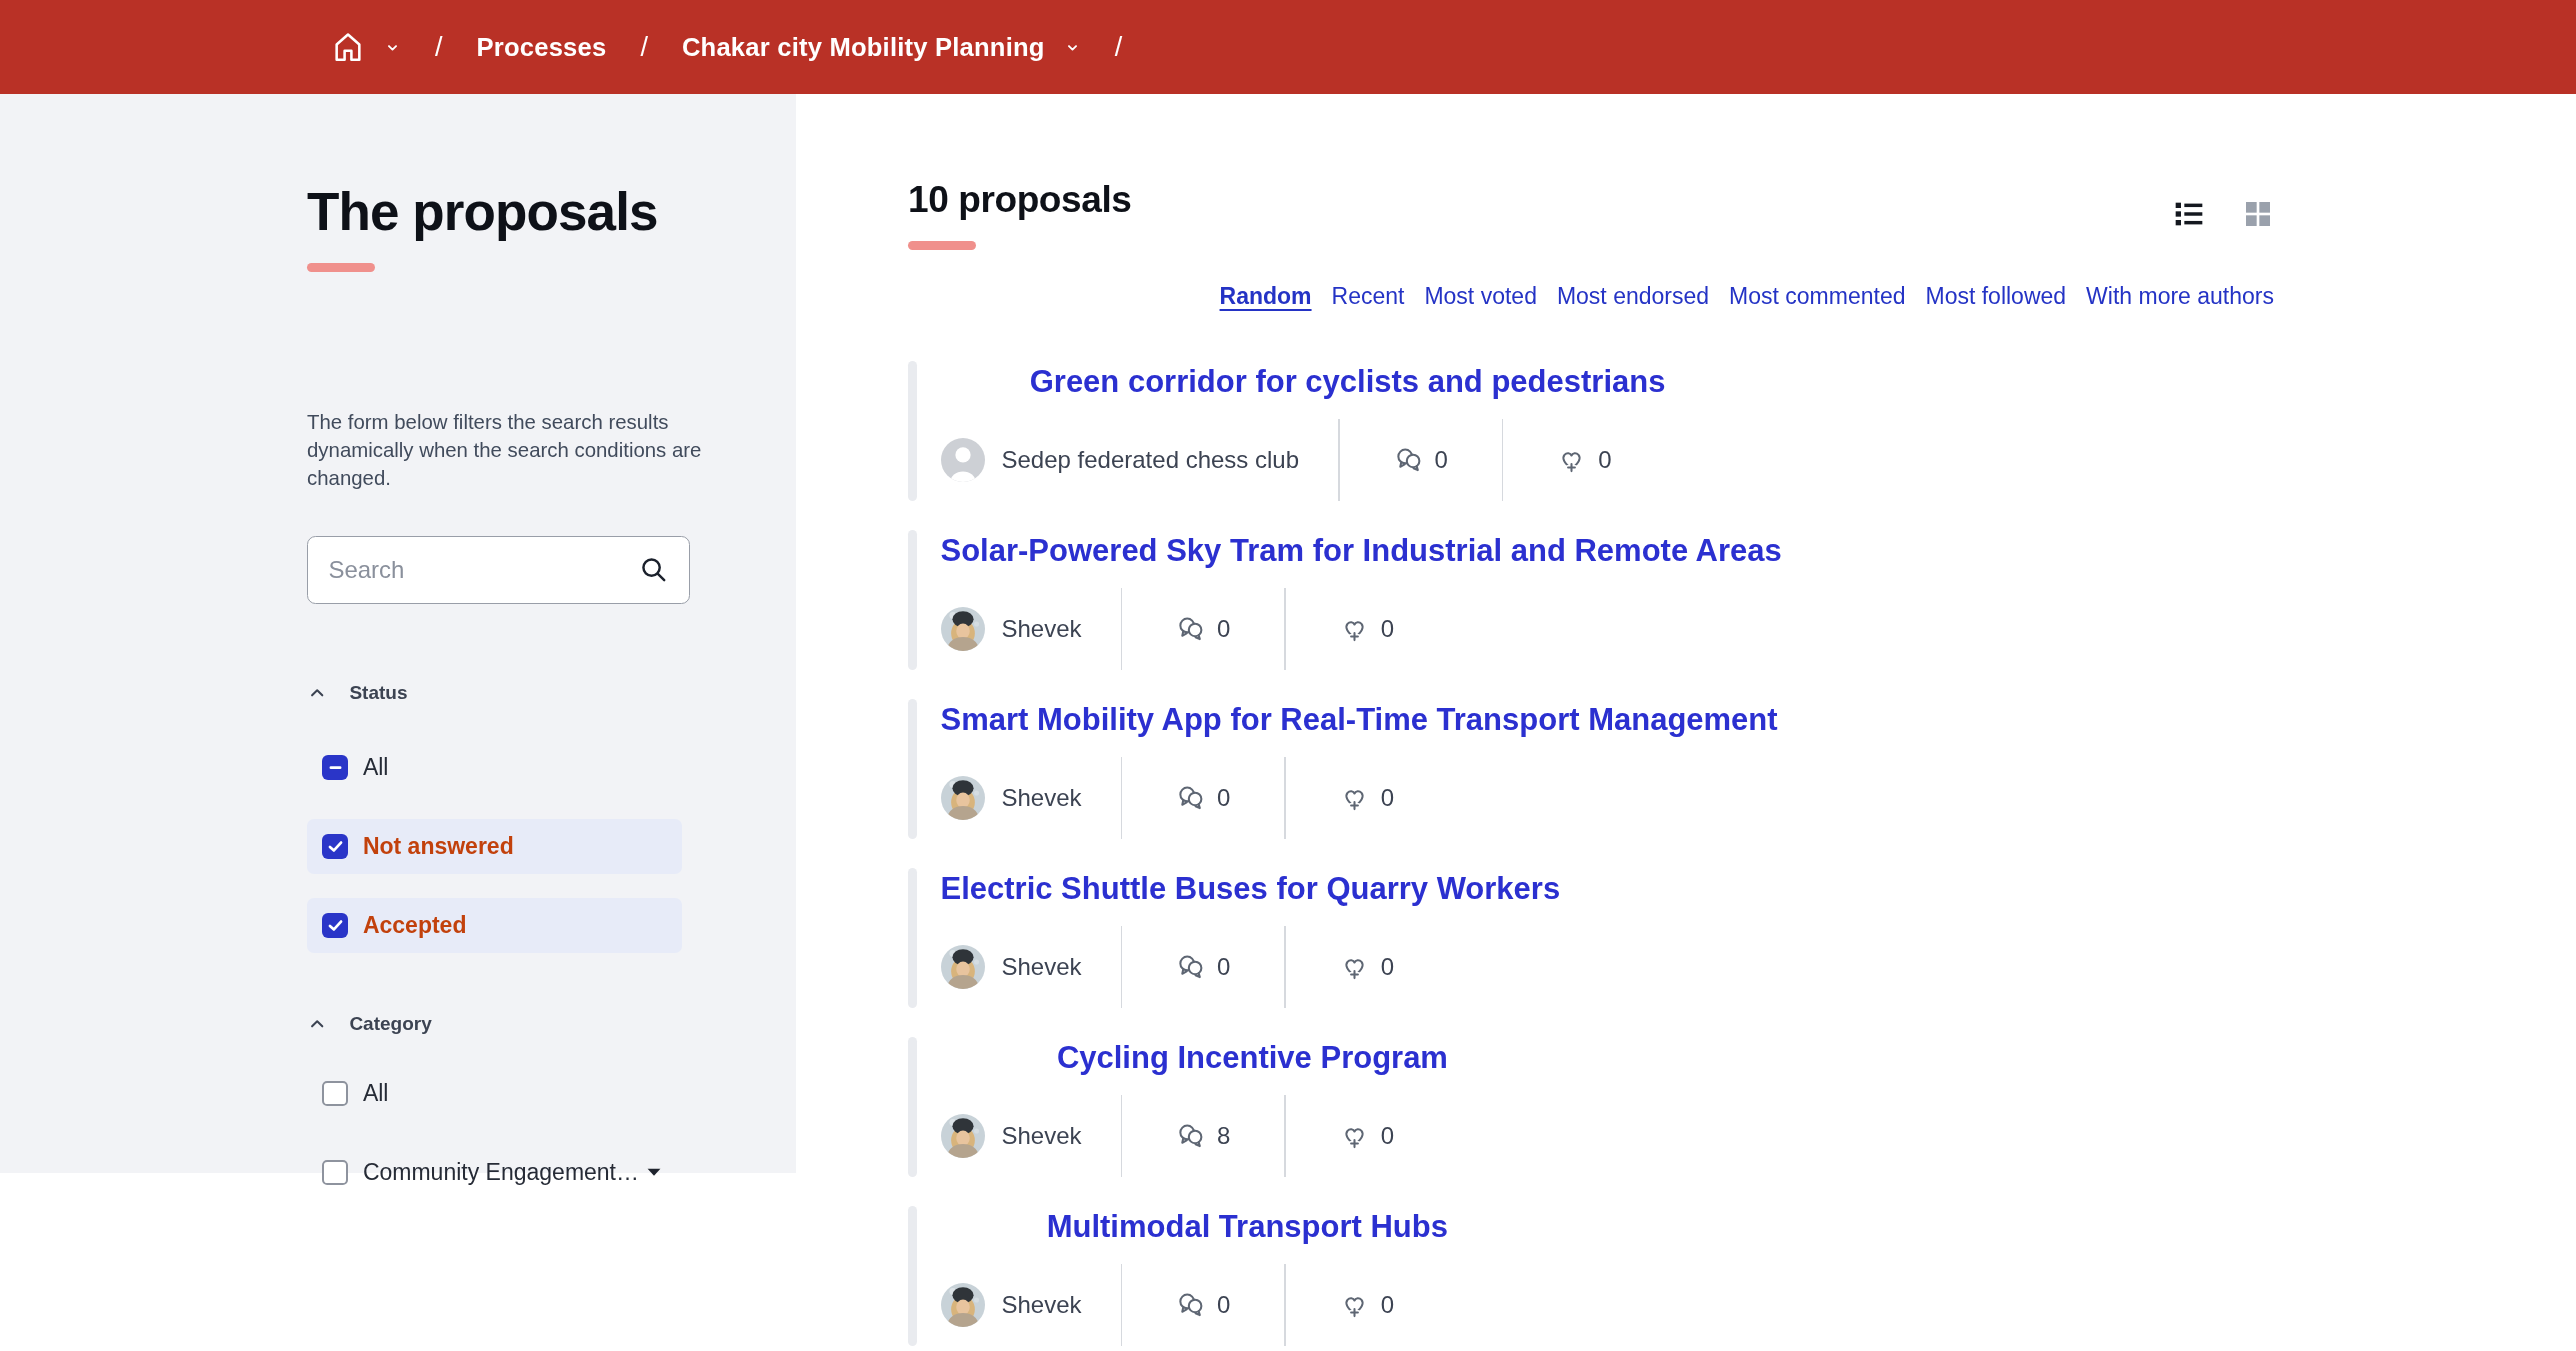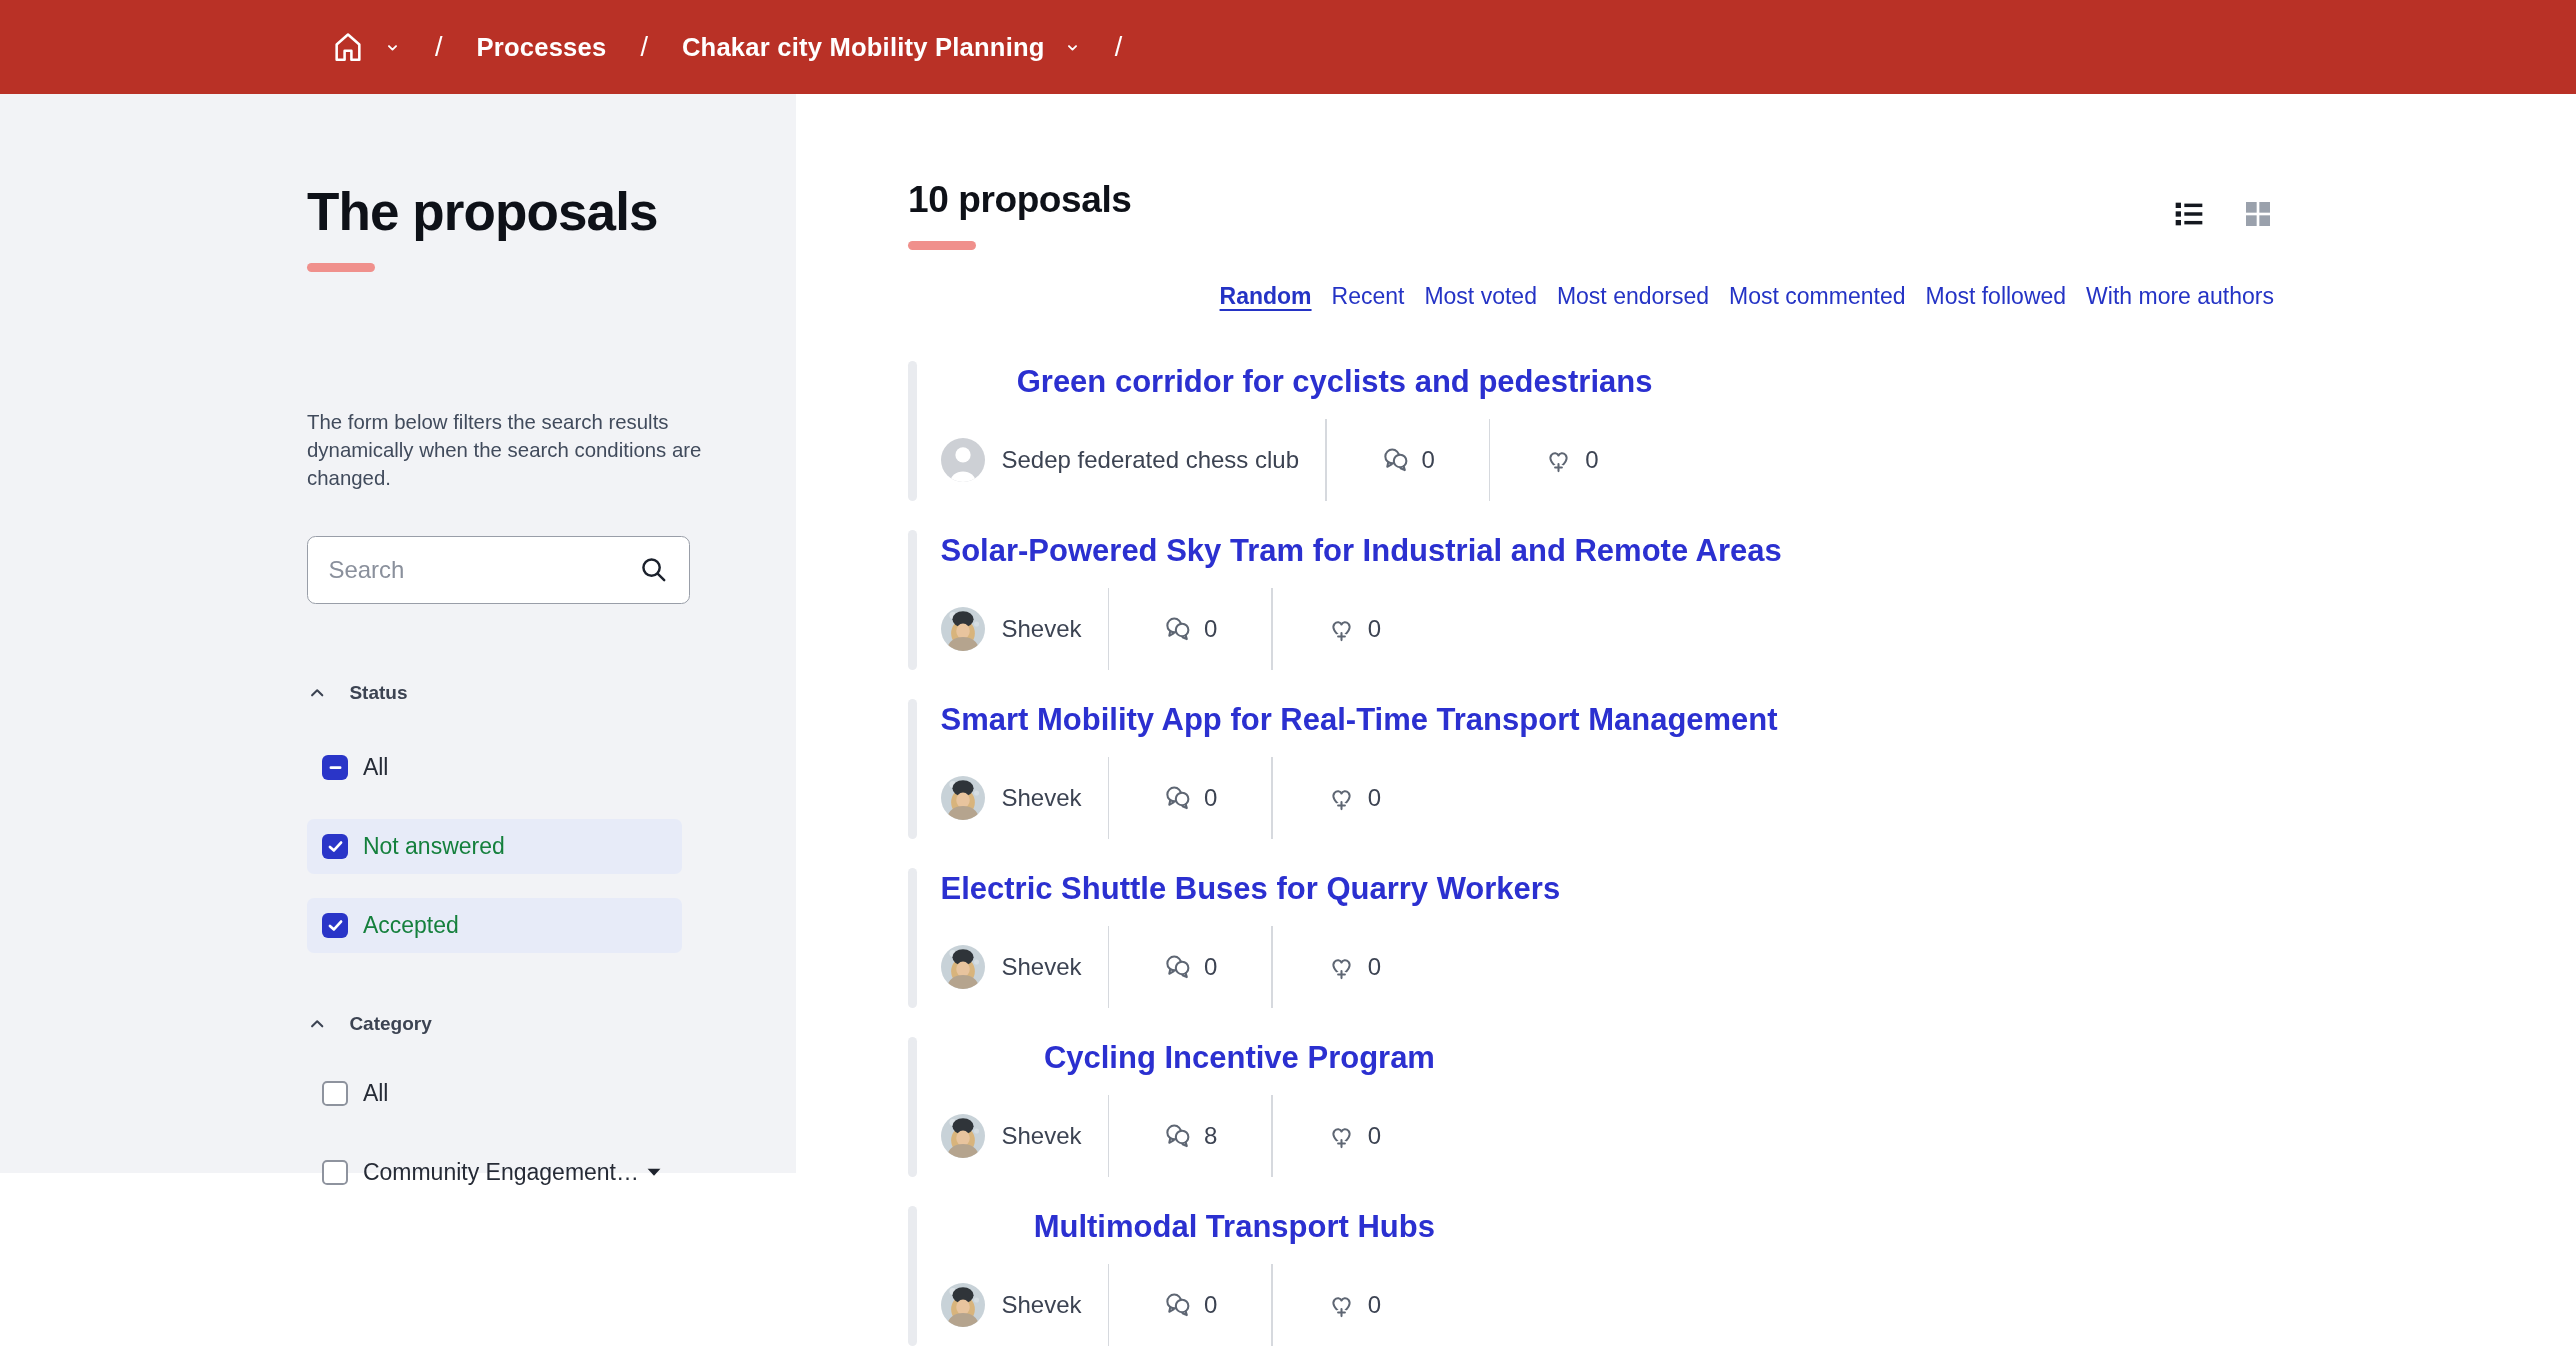--- a/index.html
+++ b/index.html
@@ -93,21 +93,21 @@
     width: 375px; height: 55px;
     display: flex;
     align-items: center;
     padding: 0 17px 0 15.3px;
     border-radius: 6.8px;
     margin-bottom: 24px;
     cursor: pointer;
   }
   .filter-row.hl { background: #e7ebf8; }
   .filter-label { margin-left: 15px; font-size: 23px; color: #262b36; }
-  .filter-row.hl .filter-label { color: #15803d; font-weight: 400; }
+  .filter-row.hl .filter-label { color: #c2410c; font-weight: 700; }
   .filter-label.truncate { max-width: 290px; white-space: nowrap; overflow: hidden; text-overflow: ellipsis; }
 
   .checkbox {
     width: 25.6px; height: 25.6px;
     border-radius: 6px;
     display: flex; align-items: center; justify-content: center;
     flex-shrink: 0;
   }
   .checkbox.checked, .checkbox.indeterminate { background: #2a35c8; }
   .checkbox.unchecked { background: #ffffff; border: 2.6px solid #8e939e; border-radius: 5.1px; }
@@ -140,21 +140,21 @@
   .card-title {
     font-size: 31px;
     font-weight: 700;
     line-height: 41px;
     color: #2b30d0;
     text-decoration: none;
     display: inline-block;
     margin-bottom: 17px;
   }
   .card-meta { display: flex; align-items: stretch; min-height: 82px; }
-  .meta-author { display: flex; align-items: center; gap: 17px; padding-right: 26px; }
+  .meta-author { display: flex; align-items: center; gap: 17px; padding-right: 39px; }
   .avatar { width: 44px; height: 44px; border-radius: 50%; overflow: hidden; flex-shrink: 0; }
   .avatar svg { display: block; }
   .author-name { font-size: 24px; color: #3c4352; white-space: nowrap; }
   .meta-divider { width: 1.7px; background: #d6d9de; align-self: stretch; }
   .meta-cell {
     width: 162px;
     display: flex; align-items: center; justify-content: center;
     gap: 12px;
     font-size: 24px; color: #3c4352;
   }

